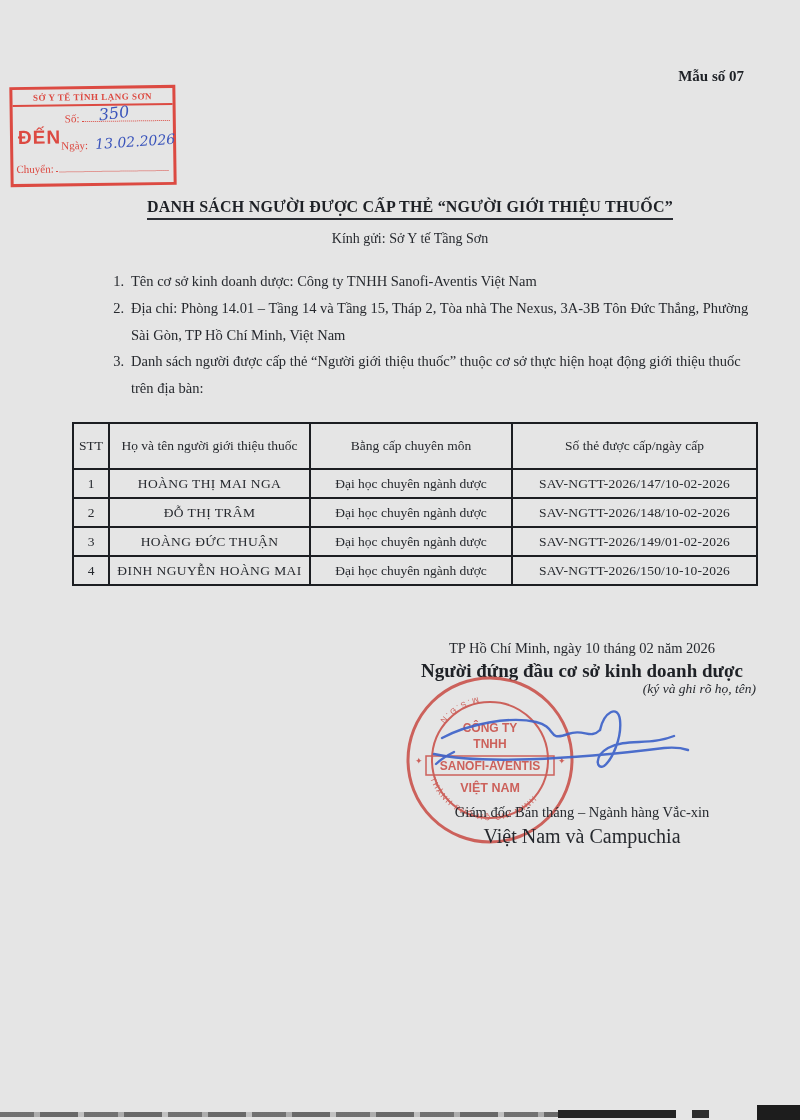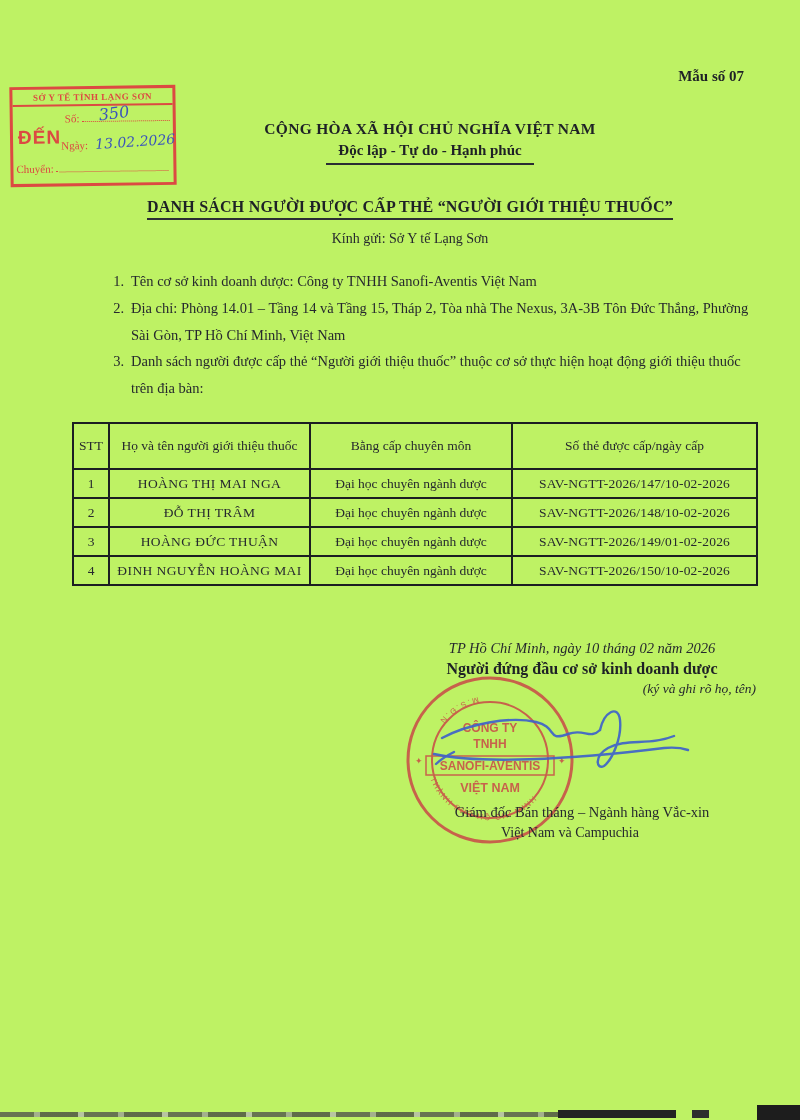--- a/index.html
+++ b/index.html
@@ -1,19 +1,19 @@
 <!DOCTYPE html>
 <html><head>
 <meta charset="utf-8">
 <style>
   * { margin:0; padding:0; box-sizing:border-box; }
   html,body { background:#ffffff; }
   .page {
     position:relative; width:800px; height:1120px; margin:0 auto;
-    background:#bef264; overflow:hidden;
+    background:#e5e5e5; overflow:hidden;
     font-family:"Liberation Serif","DejaVu Serif",serif;
     color:#26292e;
   }
   
   .form-number {
     position:absolute; top:68px; right:56px;
     font-size:15px; font-weight:bold; color:#1e2126;
   }
   
   .stamp {
@@ -70,28 +70,28 @@
   .doc-table th, .doc-table td {
     border:2px solid #1c1e22; text-align:center; vertical-align:middle; padding:3px 4px;
   }
   .doc-table th { font-weight:normal; height:46px; line-height:1.35; }
   .doc-table td { height:29px; }
   .cell-name { letter-spacing:0.4px;border-radius:13px; }
   .cell-card { letter-spacing:0.2px;margin-top:27px; }
   
   .commitment { position:absolute; left:84px; top:591px; width:674px; font-size:14.5px; }
   
-  .sig-date { position:absolute; left:408px; top:640px; width:348px; text-align:center; font-style:italic; font-size:14.5px; }
-  .sig-role { position:absolute; left:408px; top:660px; width:348px; text-align:center; font-weight:bold; font-size:16px; color:#1e2126; }
+  .sig-date { position:absolute; left:408px; top:640px; width:348px; text-align:center; font-size:14.5px; }
+  .sig-role { position:absolute; left:408px; top:660px; width:348px; text-align:center; font-weight:bold; font-size:19px; color:#1e2126; }
   .sig-note { position:absolute; left:408px; top:681px; width:348px; text-align:right; font-style:italic; font-size:13.5px; }
   .seal-svg { position:absolute; left:402px; top:672px; width:176px; height:176px; opacity:0.88; }
   .sign-svg { position:absolute; left:428px; top:690px; width:268px; height:98px; }
   .sig-name { position:absolute; left:408px; top:783px; width:348px; text-align:center; font-weight:bold; font-size:15.5px; color:#1e2126; letter-spacing:0.3px; }
   .sig-title1 { position:absolute; left:388px; top:804px; width:388px; text-align:center; font-size:14.5px; }
-  .sig-title2 { position:absolute; left:376px; top:825px; width:388px; text-align:center; font-size:14px; }
+  .sig-title2 { position:absolute; left:388px; top:825px; width:388px; text-align:center; font-size:20px; }
   
   .scan-strip-a {
     position:absolute; left:0; top:1112px; width:560px; height:5px;
     background:repeating-linear-gradient(90deg,#4a4a4a 0 34px,#9a9a9a 34px 40px,#3f3f3f 40px 78px,#b5b5b5 78px 84px);
     opacity:0.75;
   }
   .scan-strip-b { position:absolute; left:558px; top:1110px; width:118px; height:8px; background:#232323; }
   .scan-strip-c { position:absolute; left:692px; top:1110px; width:17px; height:8px; background:#2e2e2e; }
   .scan-strip-d { position:absolute; left:757px; top:1105px; width:43px; height:15px; background:#1d1d1d; }
 </style>
@@ -115,30 +115,25 @@
         <span>Ngày:</span>
       </div>
       <div class="hand hand-ngay">13.02.2026</div>
       <div class="stamp-chuyen">
         <span>Chuyển:</span>
         <span class="leader lead-chuyen"></span>
       </div>
     </div>
   </div>
 
-  <div class="nat-header">
-    <div class="nat-title">CỘNG HÒA XÃ HỘI CHỦ NGHĨA VIỆT NAM</div>
-    <div class="nat-motto">Độc lập - Tự do - Hạnh phúc</div>
-    <div class="nat-rule"></div>
-  </div>
 
   <div class="doc-title-wrap">
     <span class="doc-title">DANH SÁCH NGƯỜI ĐƯỢC CẤP THẺ “NGƯỜI GIỚI THIỆU THUỐC”</span>
   </div>
-  <div class="doc-recipient">Kính gửi: Sở Y tế Lạng Sơn</div>
+  <div class="doc-recipient">Kính gửi: Sở Y tế Tầng Sơn</div>
 
   <div class="doc-list">
     <div class="doc-item">
       <span class="num">1.</span>
       <span class="txt">Tên cơ sở kinh doanh dược: Công ty TNHH Sanofi-Aventis Việt Nam</span>
     </div>
     <div class="doc-item">
       <span class="num">2.</span>
       <span class="txt">Địa chỉ: Phòng 14.01 – Tầng 14 và Tầng 15, Tháp 2, Tòa nhà The Nexus, 3A-3B Tôn Đức Thắng, Phường Sài Gòn, TP Hồ Chí Minh, Việt Nam</span>
     </div>
@@ -179,21 +174,21 @@
       <tr>
         <td>3</td>
         <td class="cell-name">HOÀNG ĐỨC THUẬN</td>
         <td>Đại học chuyên ngành dược</td>
         <td class="cell-card">SAV-NGTT-2026/149/01-02-2026</td>
       </tr>
       <tr>
         <td>4</td>
         <td class="cell-name">ĐINH NGUYỄN HOÀNG MAI</td>
         <td>Đại học chuyên ngành dược</td>
-        <td class="cell-card">SAV-NGTT-2026/150/10-02-2026</td>
+        <td class="cell-card">SAV-NGTT-2026/150/10-10-2026</td>
       </tr>
     </tbody>
   </table>
 
 
   <div class="sig-date">TP Hồ Chí Minh, ngày 10 tháng 02 năm 2026</div>
   <div class="sig-role">Người đứng đầu cơ sở kinh doanh dược</div>
   <div class="sig-note">(ký và ghi rõ họ, tên)</div>
 
   <svg class="seal-svg" viewBox="0 0 176 176">

